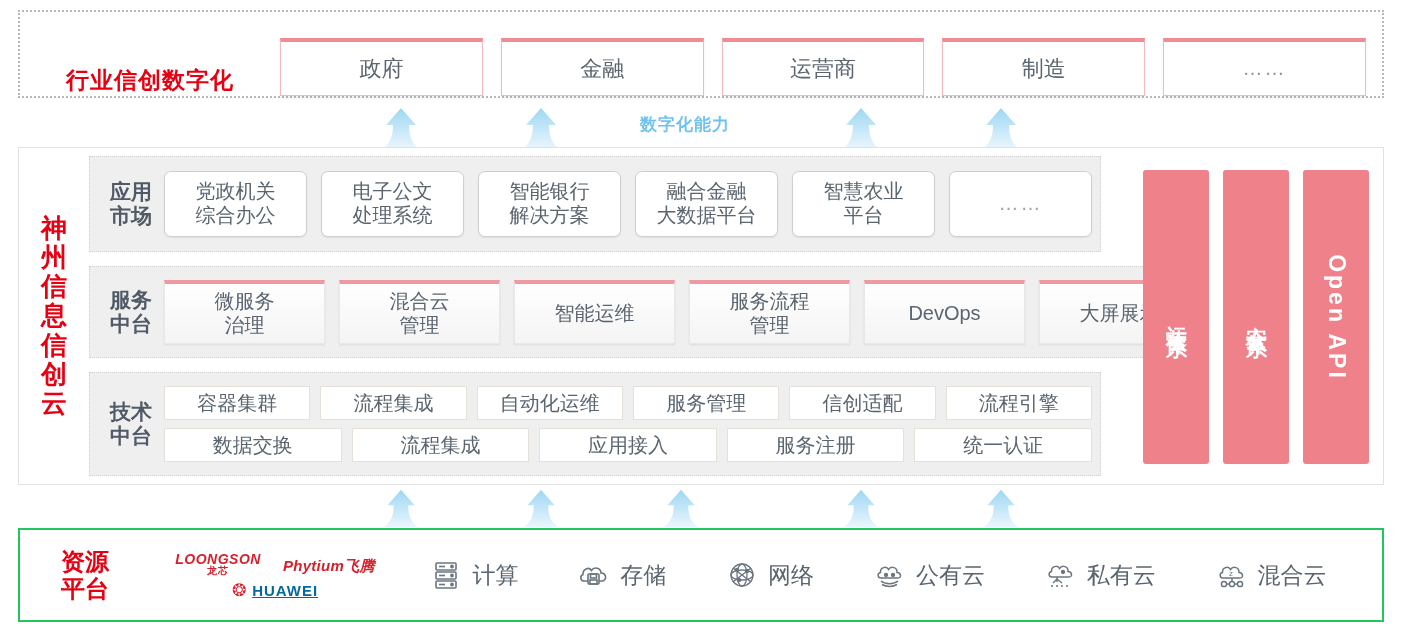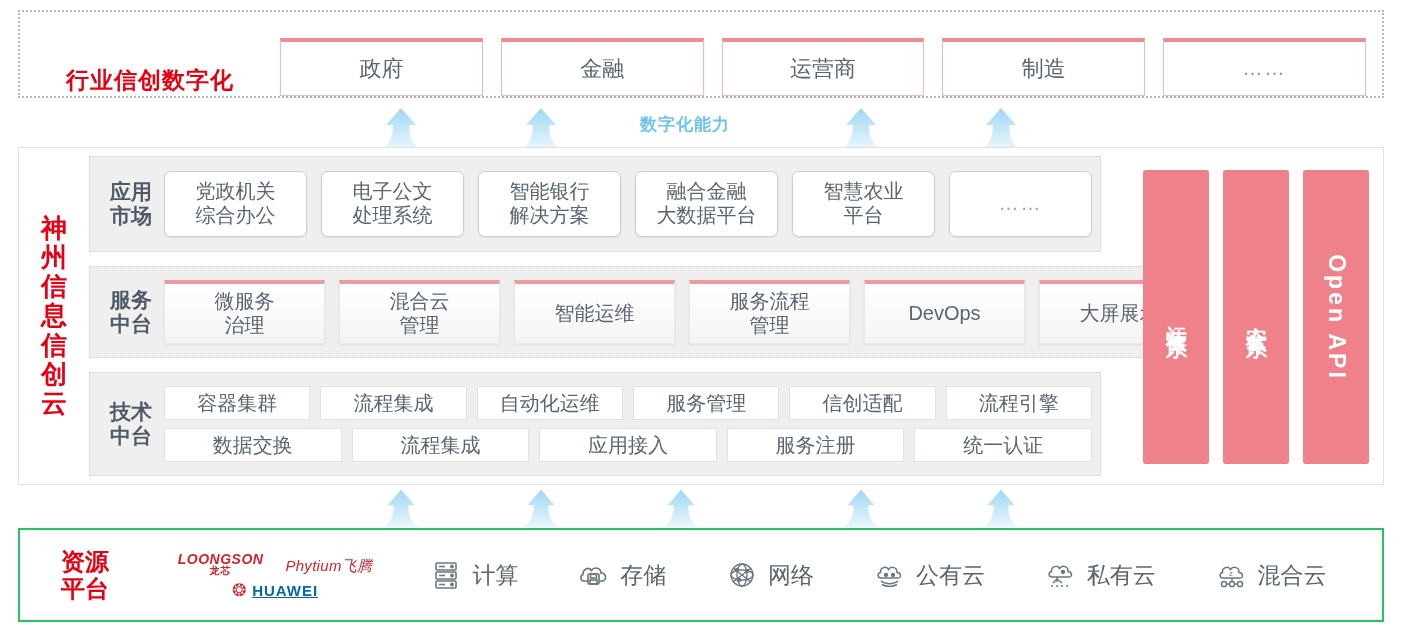--- a/index.html
+++ b/index.html
@@ -156,21 +156,21 @@
     display:flex;flex-direction:column;align-items:center;gap:6px;
   }
   .vendor-row{display:flex;align-items:flex-end;justify-content:center;gap:22px;}
   .logo-loongson{
     display:flex;flex-direction:column;align-items:center;line-height:1;
   }
   .logo-loongson .en{
     font-size:14px;font-weight:bold;font-style:italic;color:#d8202c;letter-spacing:.5px;
   }
   .logo-loongson .cn{font-size:10px;color:#d8202c;font-weight:bold;letter-spacing:1px;}
-  .logo-phytium{font-size:15px;font-weight:normal;font-style:italic;color:#d8202c;letter-spacing:.3px;}
+  .logo-phytium{font-size:15px;font-weight:bold;font-style:italic;color:#d8202c;letter-spacing:.3px;}
   .logo-huawei{display:flex;align-items:center;gap:6px;}
   .logo-huawei .mark{color:#d8202c;font-size:17px;line-height:1;}
   .logo-huawei .wd{font-size:15px;font-weight:bold;color:#0369a1;letter-spacing:1px;text-decoration:underline;}
 
   .res-items{
     flex:1 1 auto;display:flex;align-items:center;justify-content:space-around;
     padding-right:26px;box-sizing:border-box;
   }
   .res-item{display:flex;align-items:center;gap:9px;}
   .res-item .ico{width:34px;height:34px;flex:0 0 auto;}

